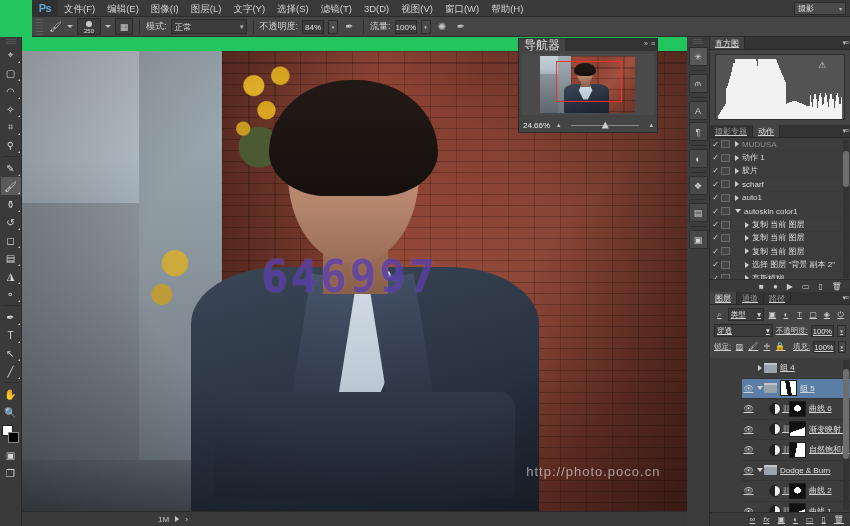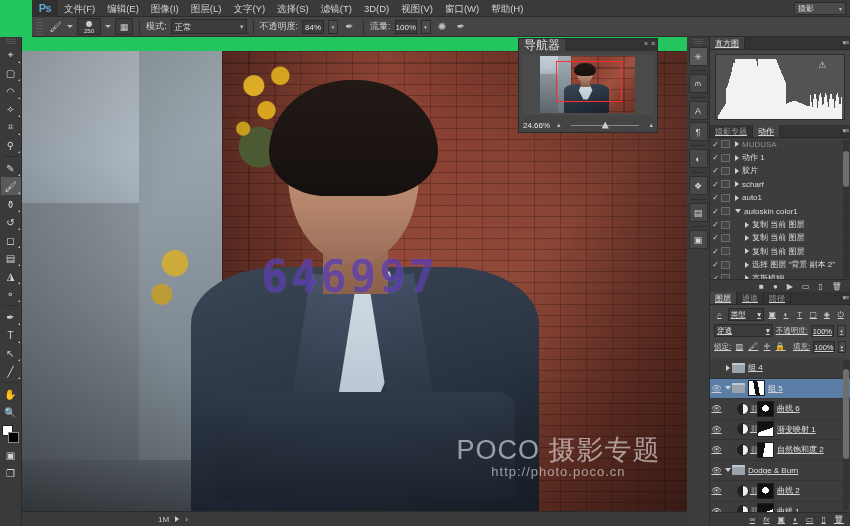--- a/index.html
+++ b/index.html
@@ -286,21 +286,21 @@
   .f-ic{width:12px;height:13px;display:flex;align-items:center;justify-content:center;font-size:8px;color:#cfcfcf;}
   .blend-sel{ width:60px;height:13px;background:#3b3b3b;border:1px solid #2b2b2b;
     font-size:7.5px;color:#e0e0e0;display:flex;align-items:center;justify-content:space-between;padding:0 2px;}
   .lbl{ font-size:7.5px;color:#cfcfcf;white-space:nowrap; }
   .numbox{ width:24px;height:12px;background:#3b3b3b;border:1px solid #2b2b2b;
     font-size:7.5px;color:#e6e6e6;text-align:center;line-height:11px;}
   .stp{width:9px;height:12px;background:#4a4a4a;border:1px solid #2b2b2b;display:flex;align-items:center;justify-content:center;font-size:5px;color:#ccc;}
 
   .lay-list{ flex:1; background:#3d3d3d; overflow:hidden; position:relative; }
   .lay-row{ height:20.5px;display:flex;align-items:center;border-bottom:1px solid #343434;
-    font-size:8px;color:#e0e0e0;white-space:nowrap;}
+    font-size:8px;color:#e0e0e0;white-space:nowrap;margin-left:32px;}
   .lay-row.sel{ background:#5b7ea6; }
   .eye{ width:13px;text-align:center;font-size:8px;color:#d0d0d0;flex:none; }
   .ltri{ width:9px;flex:none;display:flex;align-items:center;justify-content:center; }
   .ltri i{ width:0;height:0;border-left:3px solid transparent;border-right:3px solid transparent;
     border-top:4px solid #cfcfcf;display:block;}
   .ltri.closed i{ border-left:4px solid #cfcfcf;border-right:none;border-top:3px solid transparent;border-bottom:3px solid transparent;}
   .folder{ width:13px;height:10px;background:#9aa3ab;border-radius:1px;flex:none;margin-right:3px;
      box-shadow:inset 0 2px 0 #c0c7cd;}
   .mask{ width:17px;height:16px;border:1px solid #1d1d1d;flex:none;margin-right:3px;}
   .lnk{ width:7px;text-align:center;font-size:7px;color:#bbb;flex:none;}
@@ -432,21 +432,20 @@
         <div class="lapelL"></div>
         <div class="lapelR"></div>
         <div class="neck"></div>
         <div class="face"></div>
         <div class="hair"></div>
         <div class="arms"></div>
       </div>
       <div class="vign"></div>
       <div class="wm-num">646997</div>
       <div class="wm-poco">
-        <div class="big">POCO 摄影专题</div>
         <div class="small">http://photo.poco.cn</div>
       </div>
     </div>
 
 
     <div class="canvas-status">
       <span style="width:126px"></span>
       <span>1M</span>
       <span class="cs-arrow"></span>
       <span>›</span>

